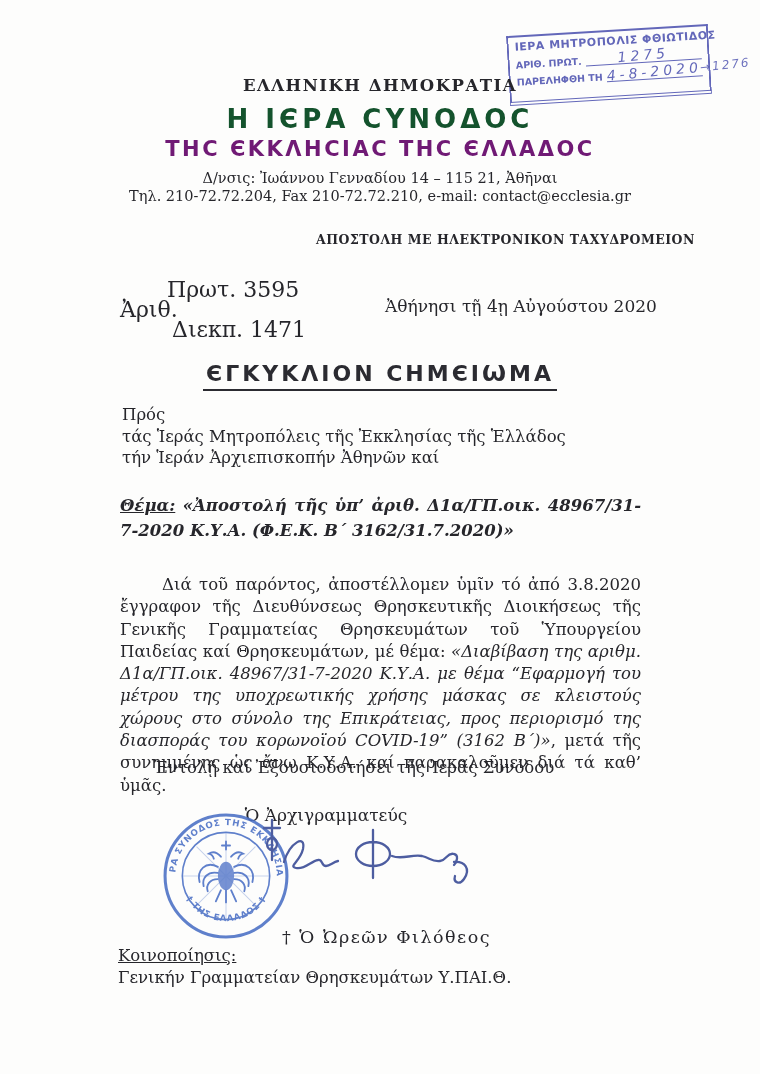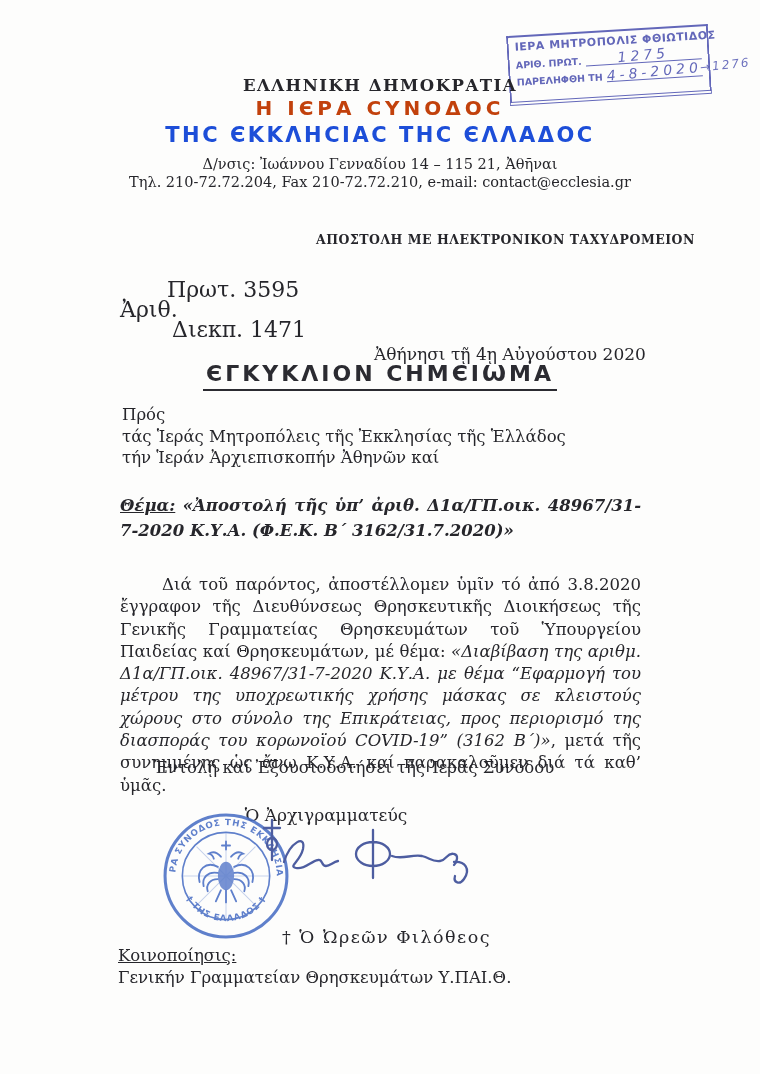--- a/index.html
+++ b/index.html
@@ -27,32 +27,32 @@
   }
   .hand{display:inline-block;transform:rotate(-2deg);}
   .side-note{
     left:700px;top:58px;color:#565bb4;font-family:"DejaVu Sans", sans-serif;
     font-style:italic;font-size:12px;letter-spacing:2px;transform:rotate(-6deg);opacity:.85;
   }
 
   
   .header{left:120px;top:76px;width:520px;text-align:center;}
   .republic{font-size:16.5px;font-weight:bold;letter-spacing:1.5px;}
-  .synod1{font-family:"DejaVu Sans", sans-serif;font-size:20px;font-weight:bold;letter-spacing:4px;margin-top:1px;color:#c2410c;}
-  .synod2{font-family:"DejaVu Sans", sans-serif;font-size:21px;font-weight:bold;letter-spacing:2.5px;margin-top:3px;color:#1d4ed8;}
+  .synod1{font-family:"DejaVu Sans", sans-serif;font-size:26px;font-weight:bold;letter-spacing:4px;margin-top:9px;color:#14532d;}
+  .synod2{font-family:"DejaVu Sans", sans-serif;font-size:21px;font-weight:bold;letter-spacing:2.5px;margin-top:3px;color:#701a75;}
   .addr{font-size:14.5px;margin-top:9px;}
   .contact{font-size:14.5px;margin-top:2px;}
 
   
   .dispatch{left:316px;top:232px;font-size:12.5px;font-weight:bold;letter-spacing:.5px;}
   .refblock{left:120px;top:277px;width:200px;height:60px;font-size:22px;}
   .ref-prot{position:absolute;left:47px;top:0;}
   .ref-arith{position:absolute;left:0;top:20px;}
   .ref-diekp{position:absolute;left:52px;top:40px;}
-  .dateline{left:374px;top:296px;font-size:17px;margin-top:48px;}
+  .dateline{left:385px;top:296px;font-size:17px;}
 
   
   .title-wrap{left:0;top:361px;width:760px;text-align:center;}
   .doc-title{
     display:inline-block;font-family:"DejaVu Sans", sans-serif;
     font-size:22px;font-weight:bold;letter-spacing:3px;color:#2b2b31;
     border-bottom:2.2px solid #2b2b31;padding:0 3px 3px 3px;
   }
 
   

